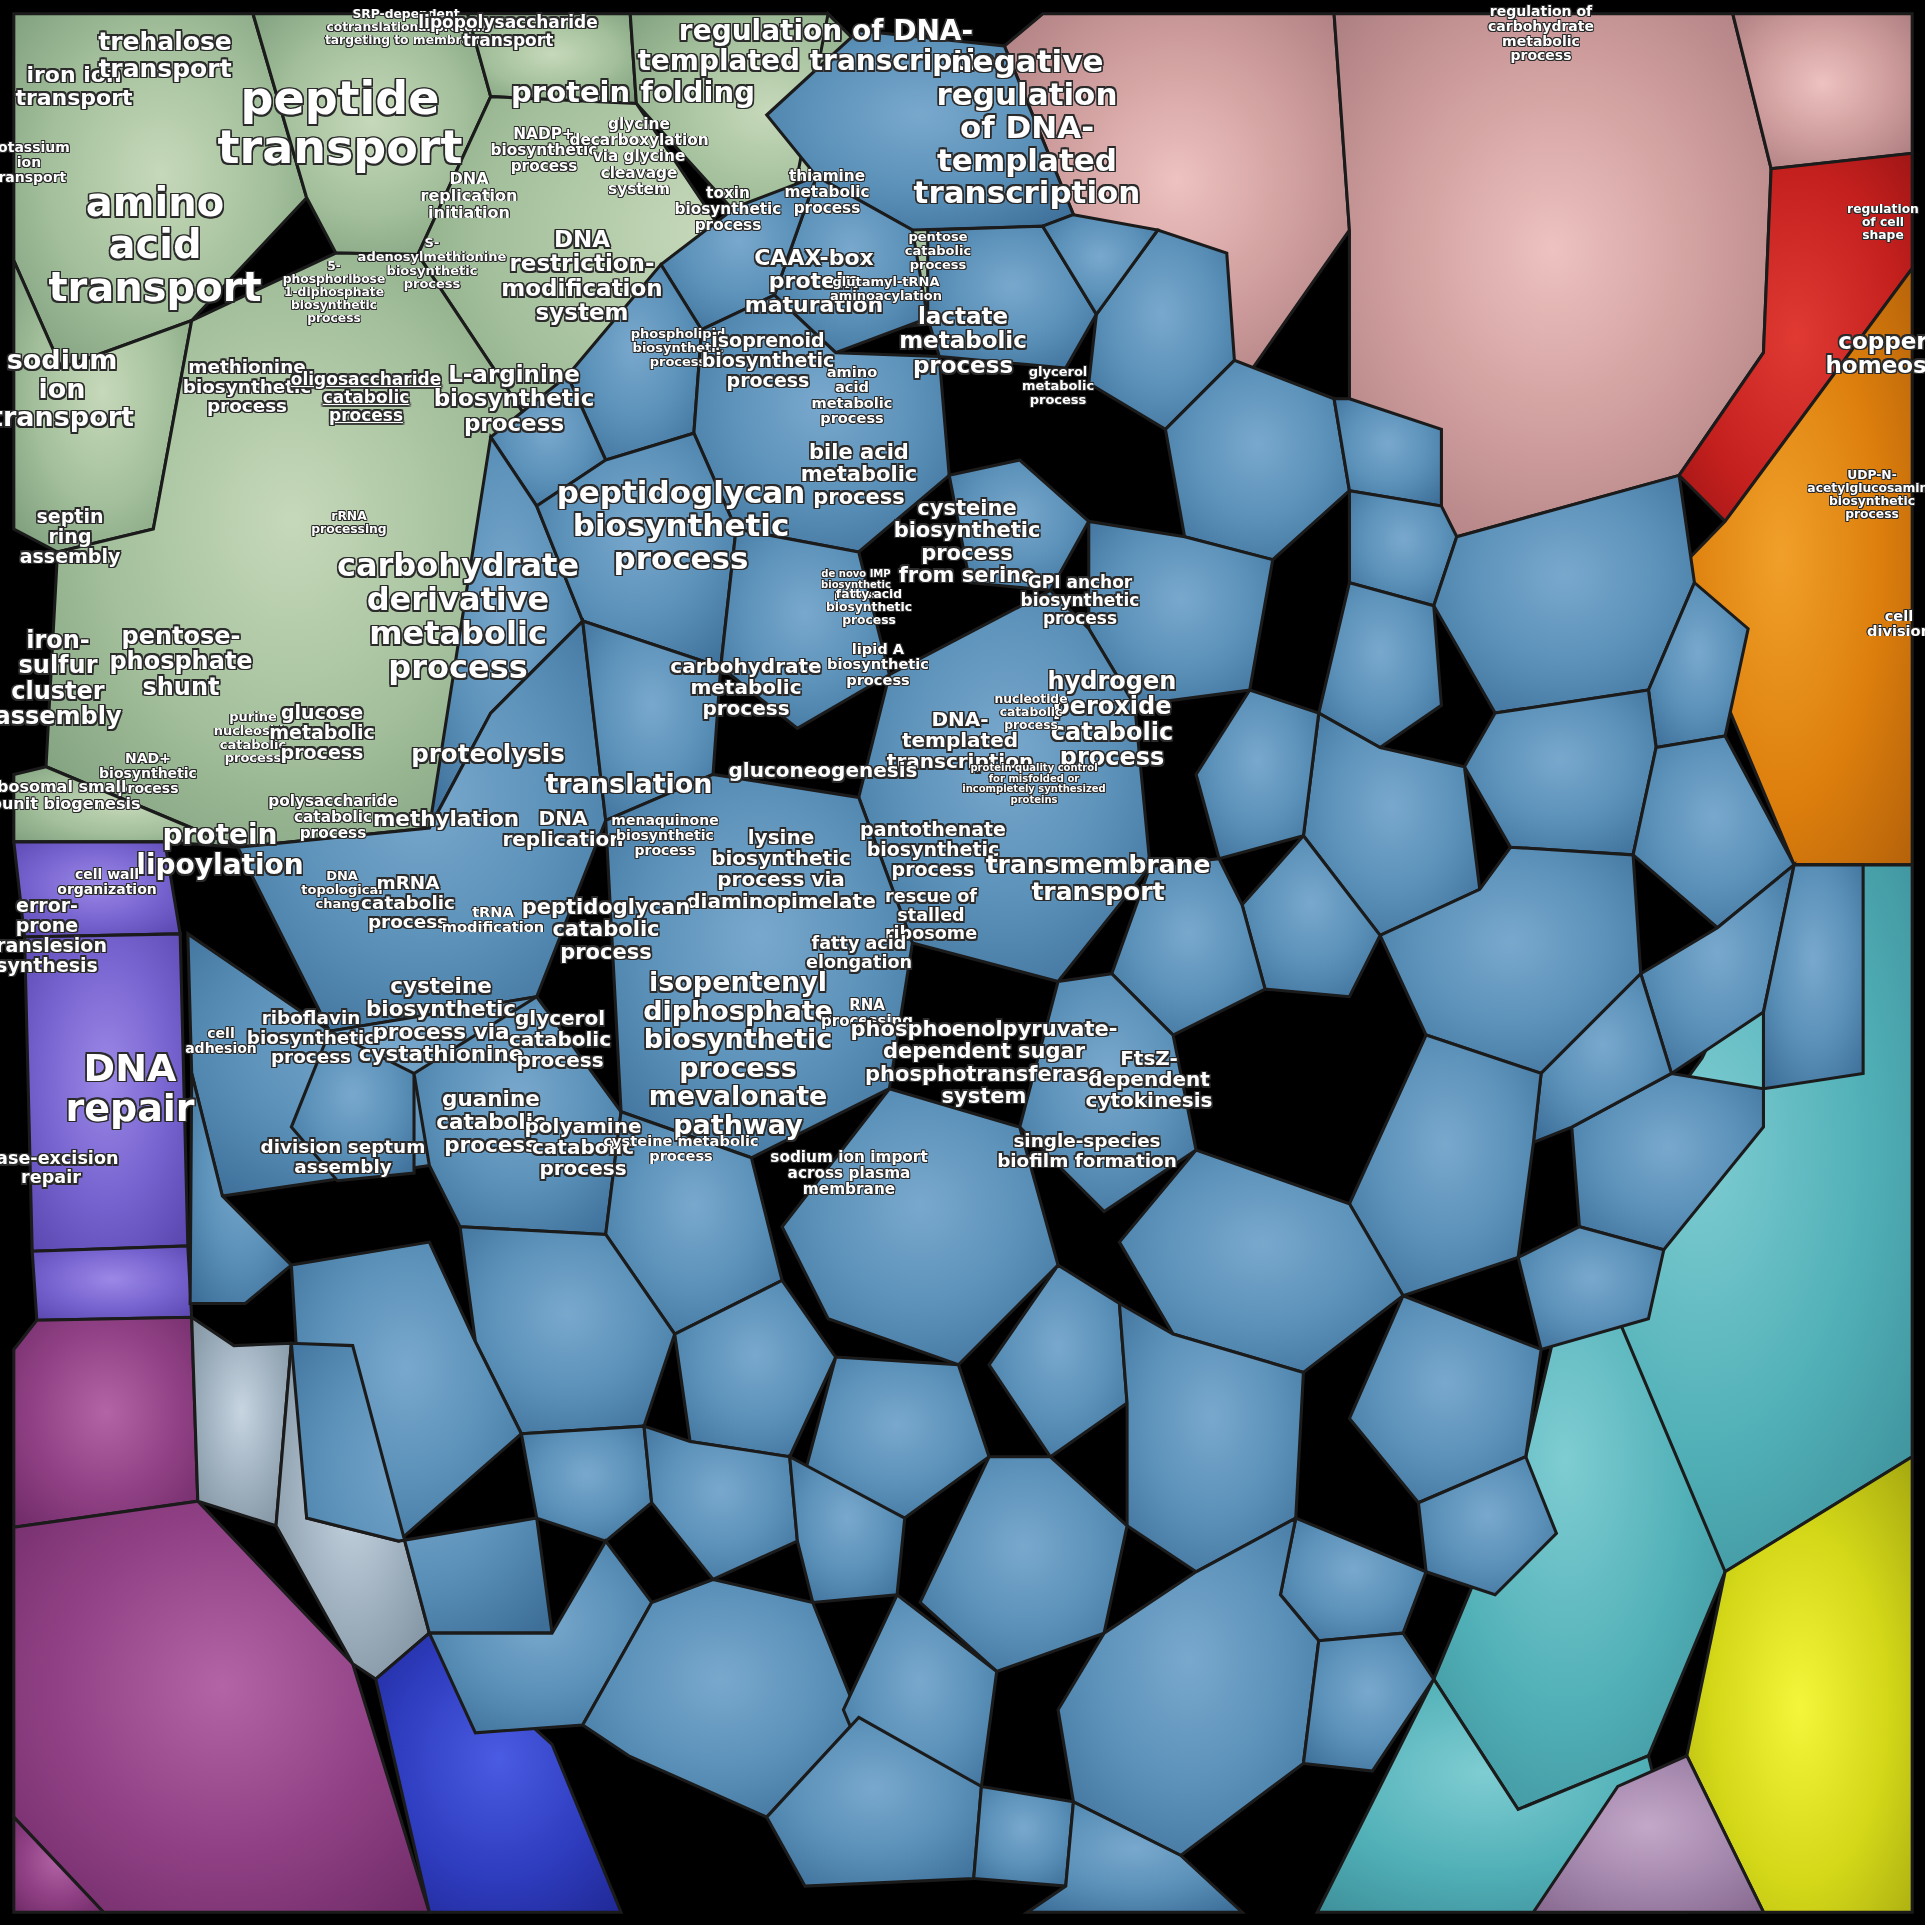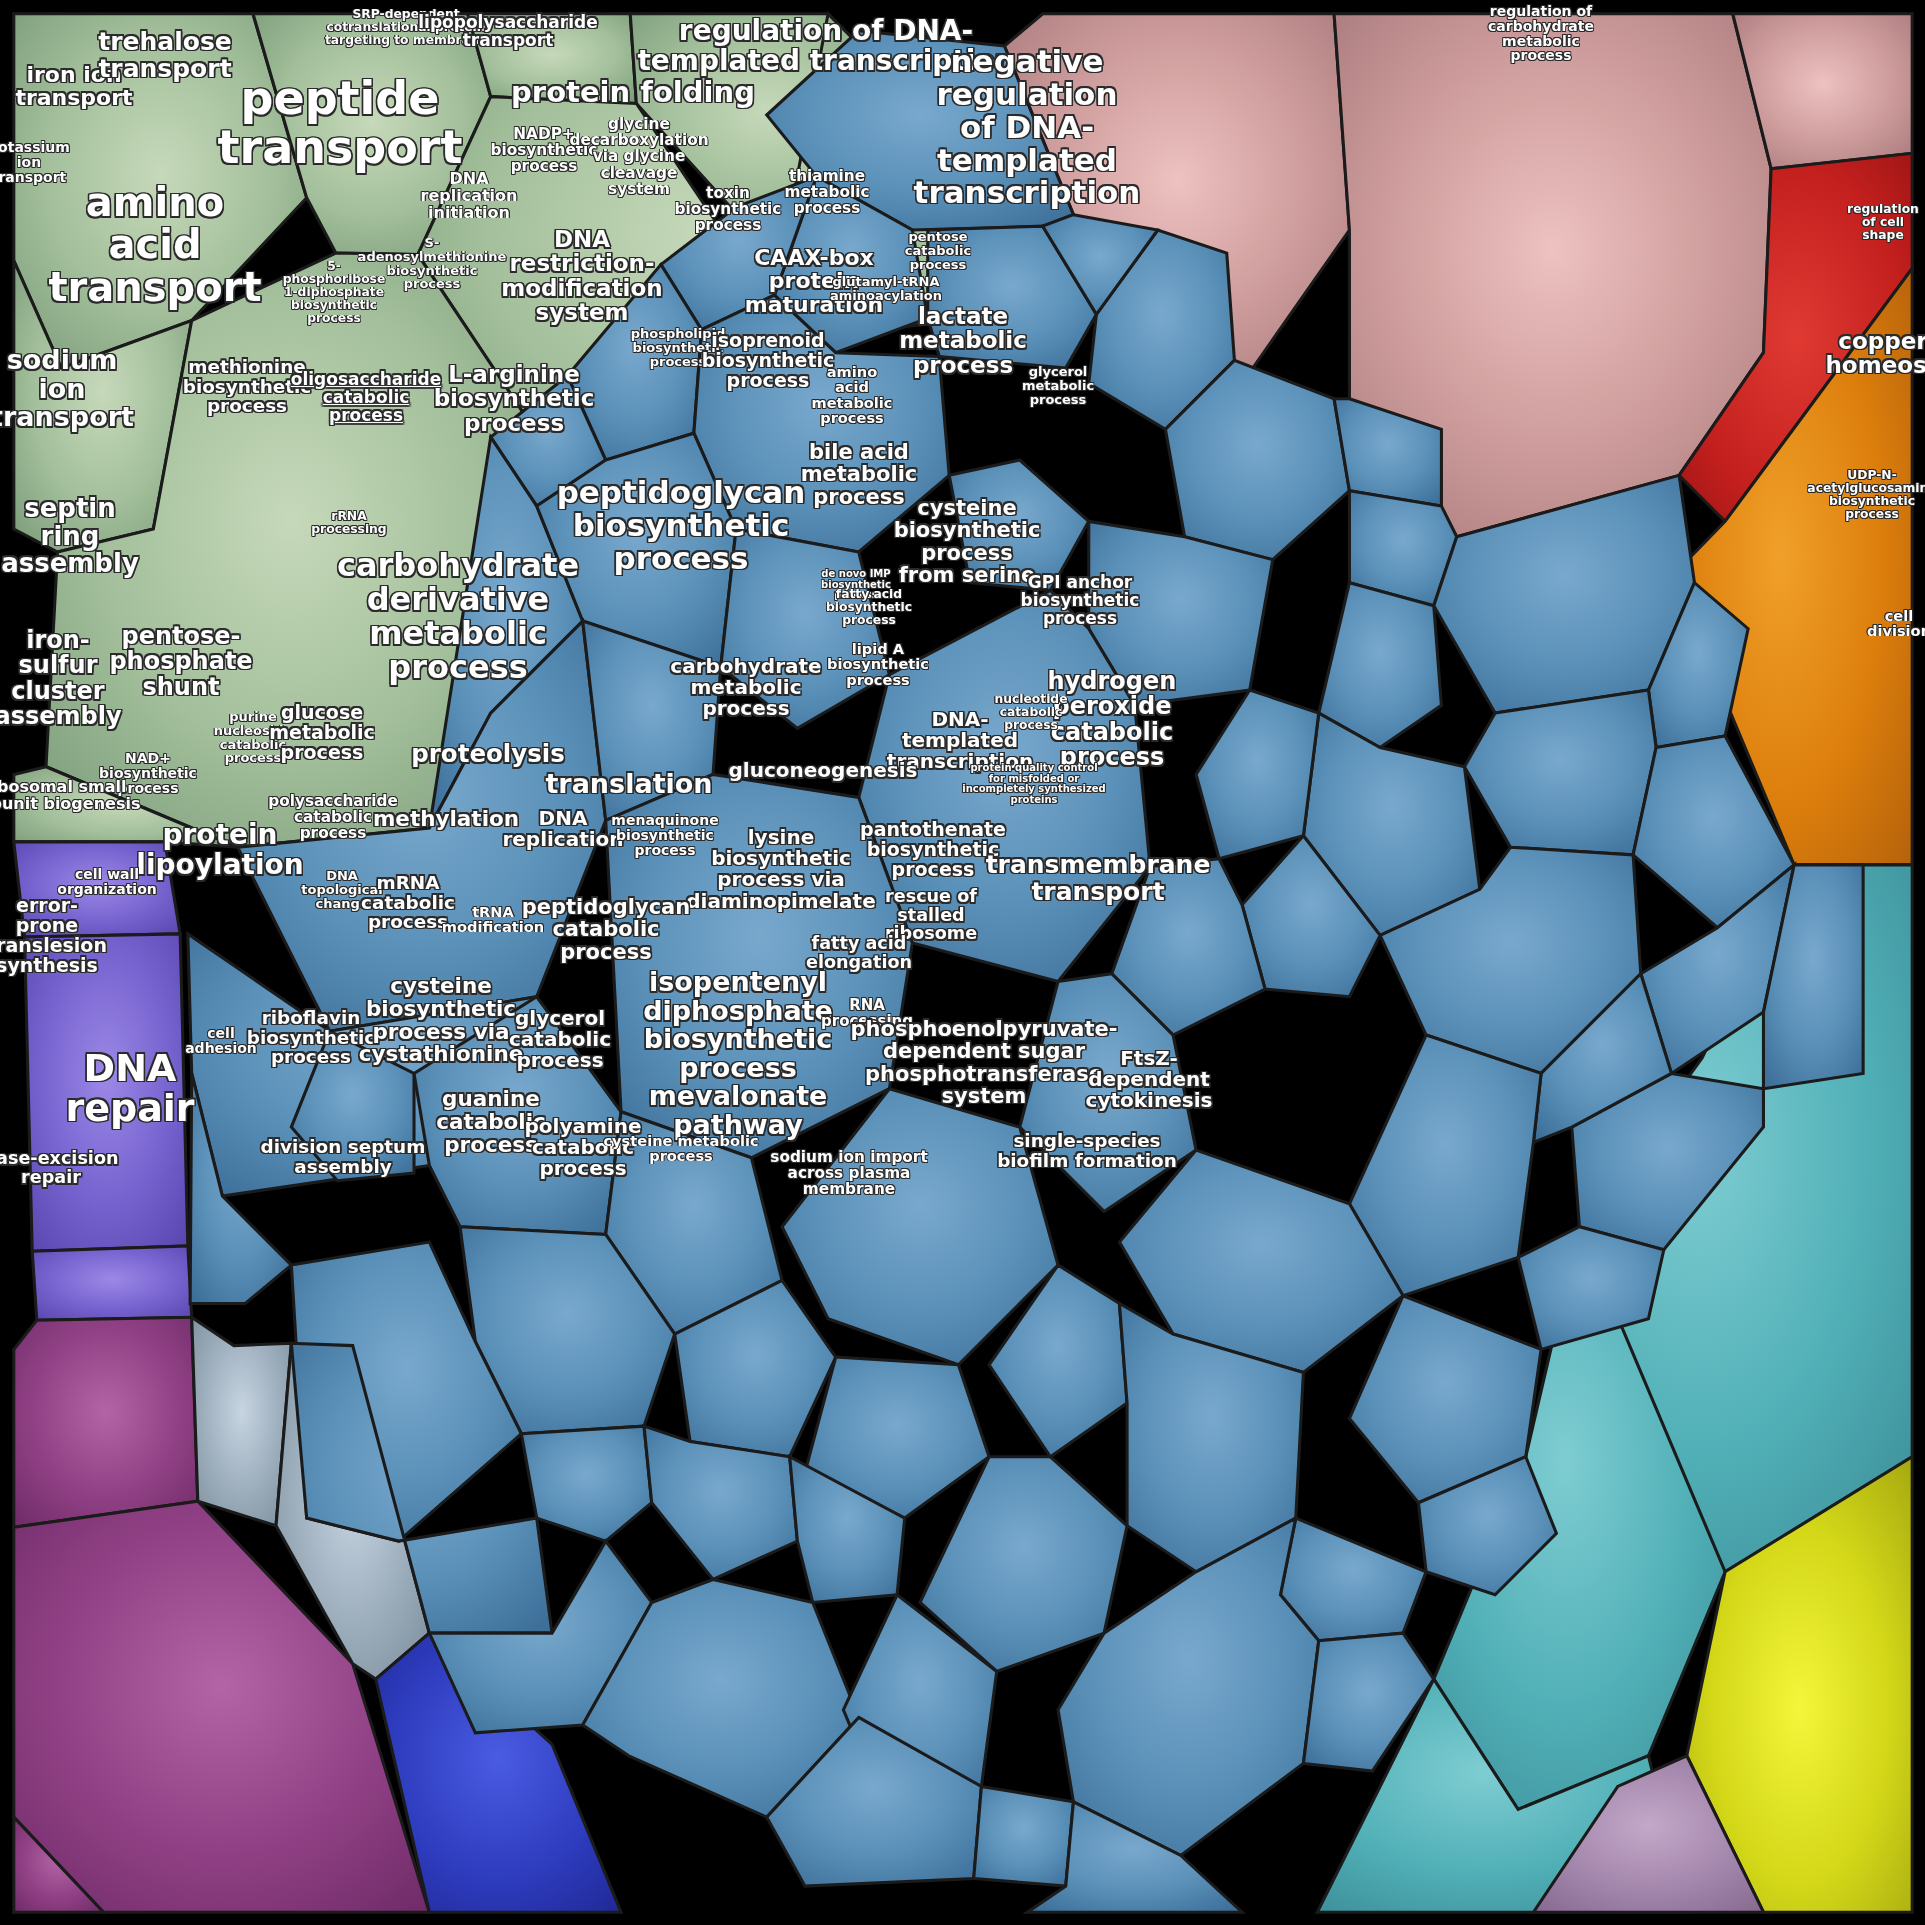--- a/index.html
+++ b/index.html
@@ -450,21 +450,21 @@
 processing</div>
 <div class="lbl" style="left:491px;top:1122px;font-size:21.5px;">guanine
 catabolic
 process</div>
 <div class="lbl" style="left:583px;top:1148px;font-size:20px;">polyamine
 catabolic
 process</div>
 <div class="lbl thin" style="left:681px;top:1148px;font-size:14.6px;">cysteine metabolic
 process</div>
 
-<div class="lbl" style="left:70px;top:536px;font-size:26px;">septin
+<div class="lbl" style="left:70px;top:536px;font-size:19px;">septin
 ring
 assembly</div>
 <div class="lbl" style="left:58px;top:679px;font-size:24px;">iron-
 sulfur
 cluster
 assembly</div>
 <div class="lbl thin" style="left:55px;top:796px;font-size:16px;">ribosomal small
 subunit biogenesis</div>
 <div class="lbl thin" style="left:107px;top:882px;font-size:14px;">cell wall
 organization</div>

